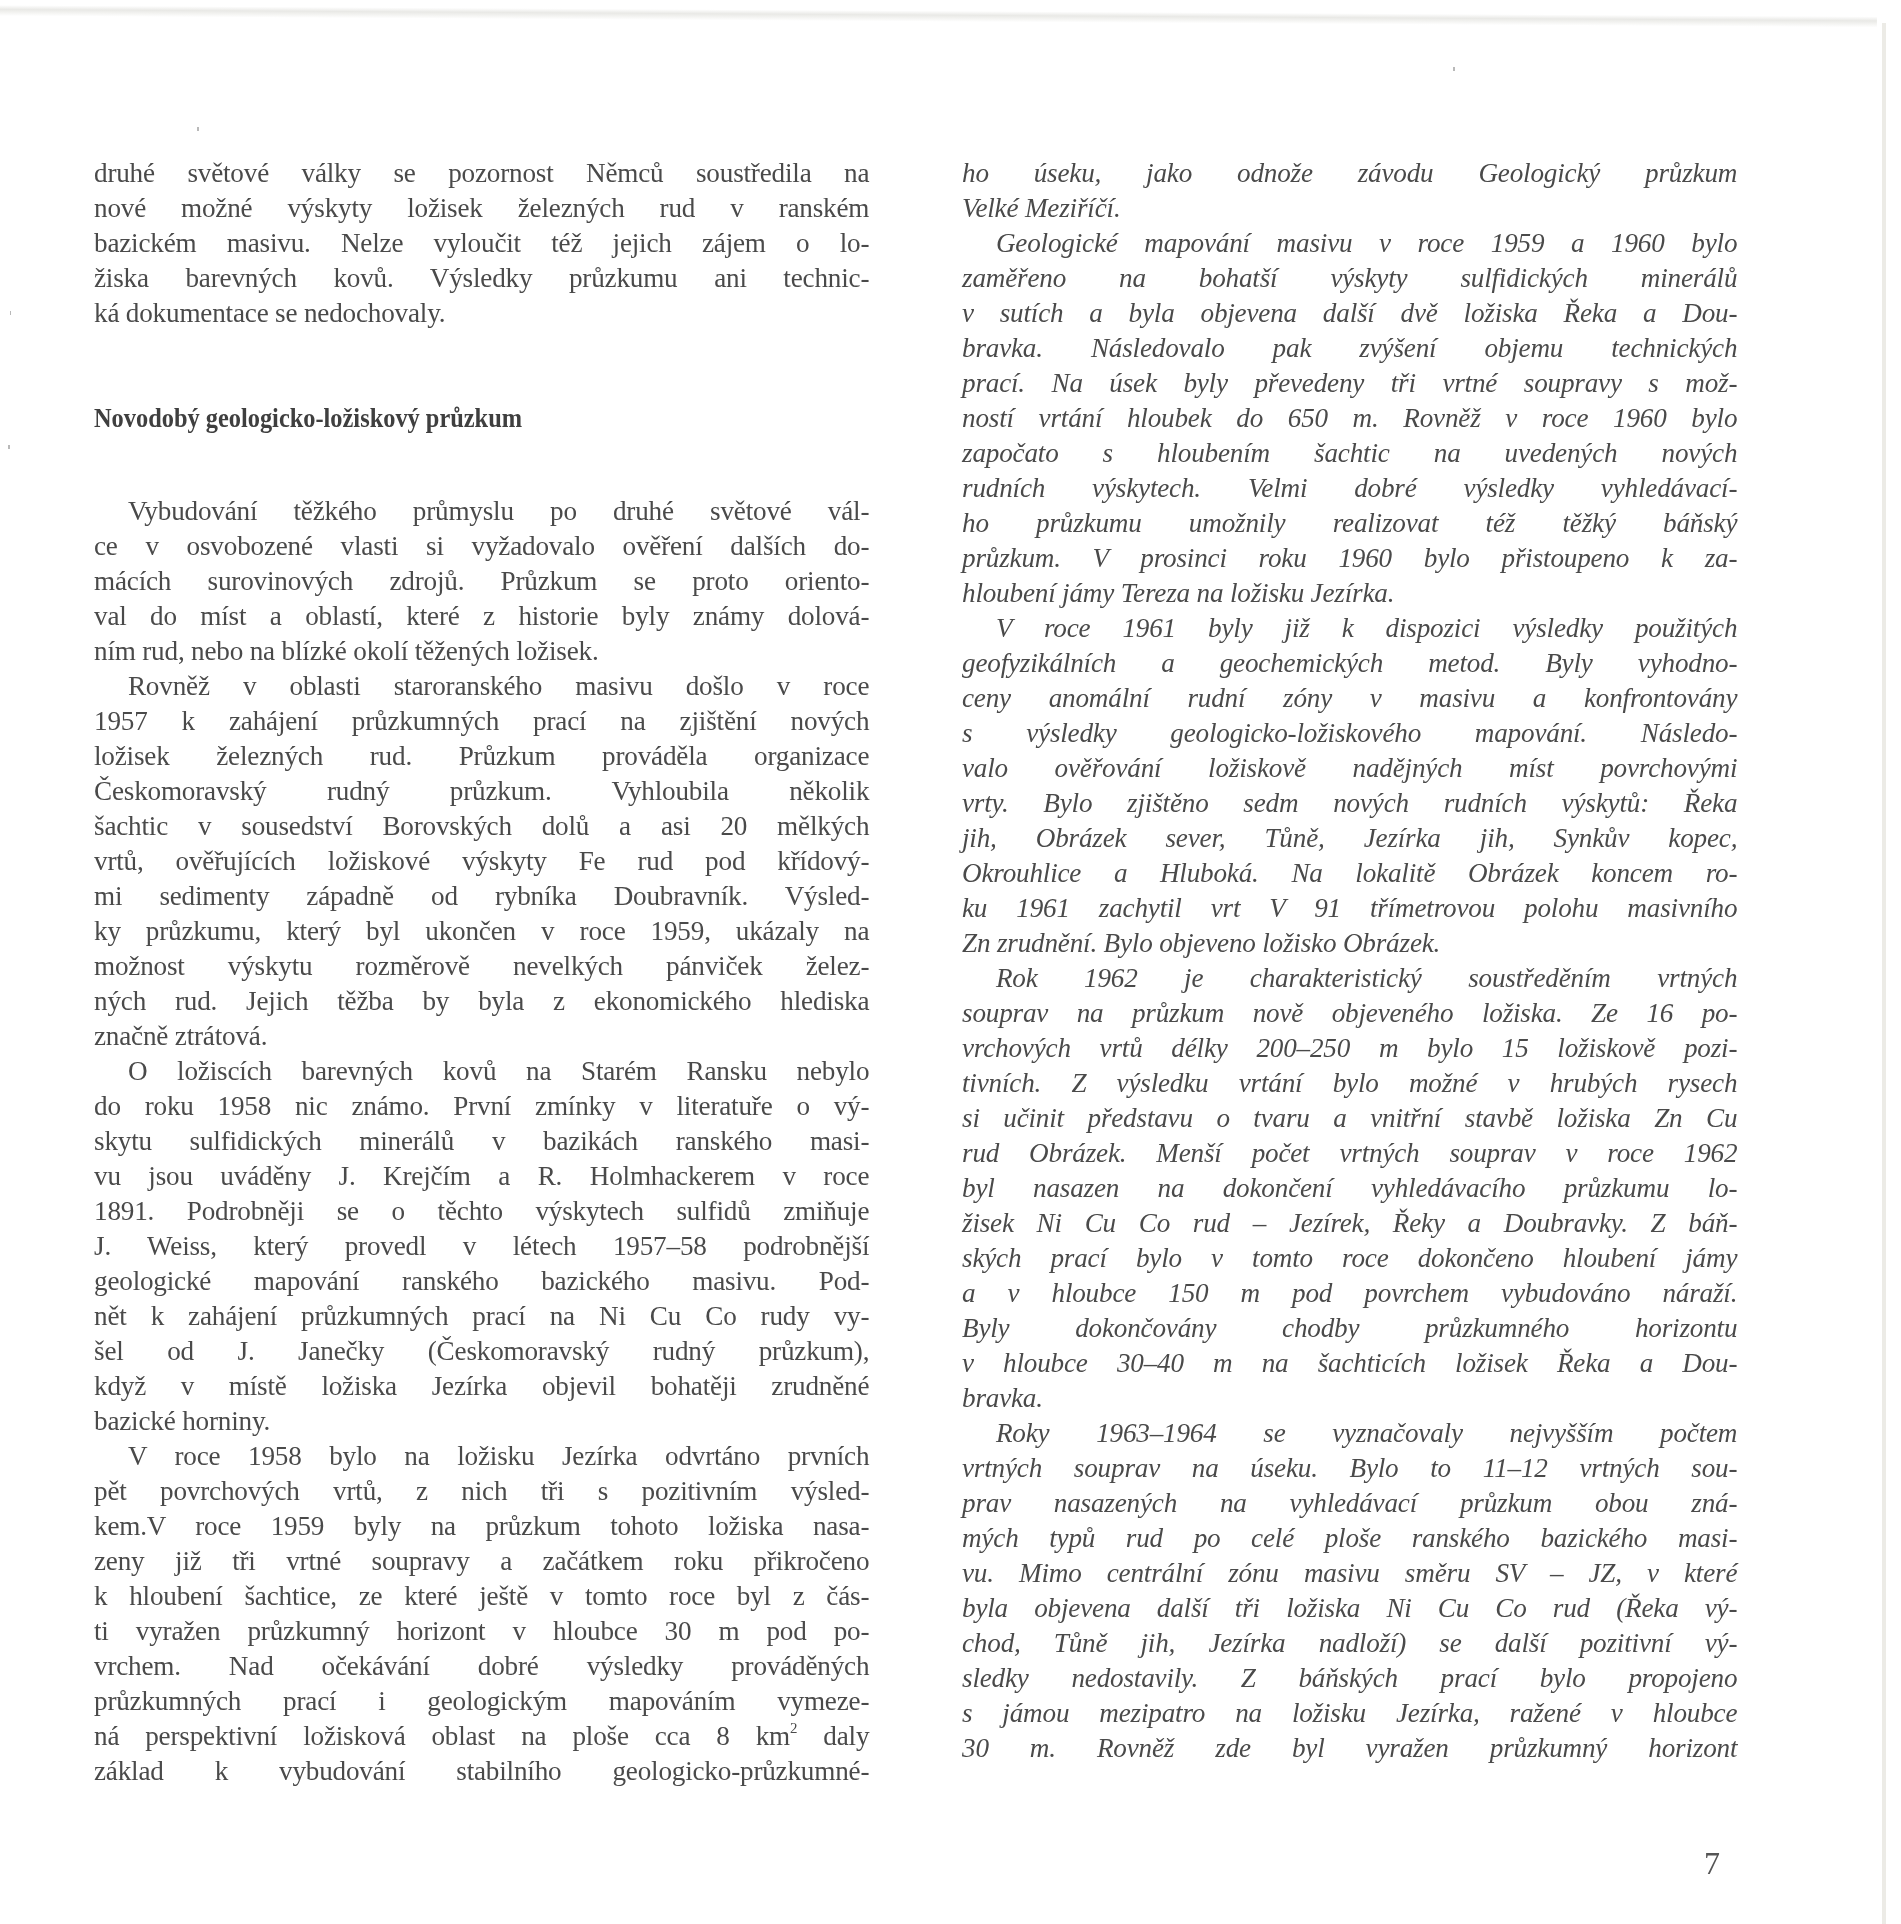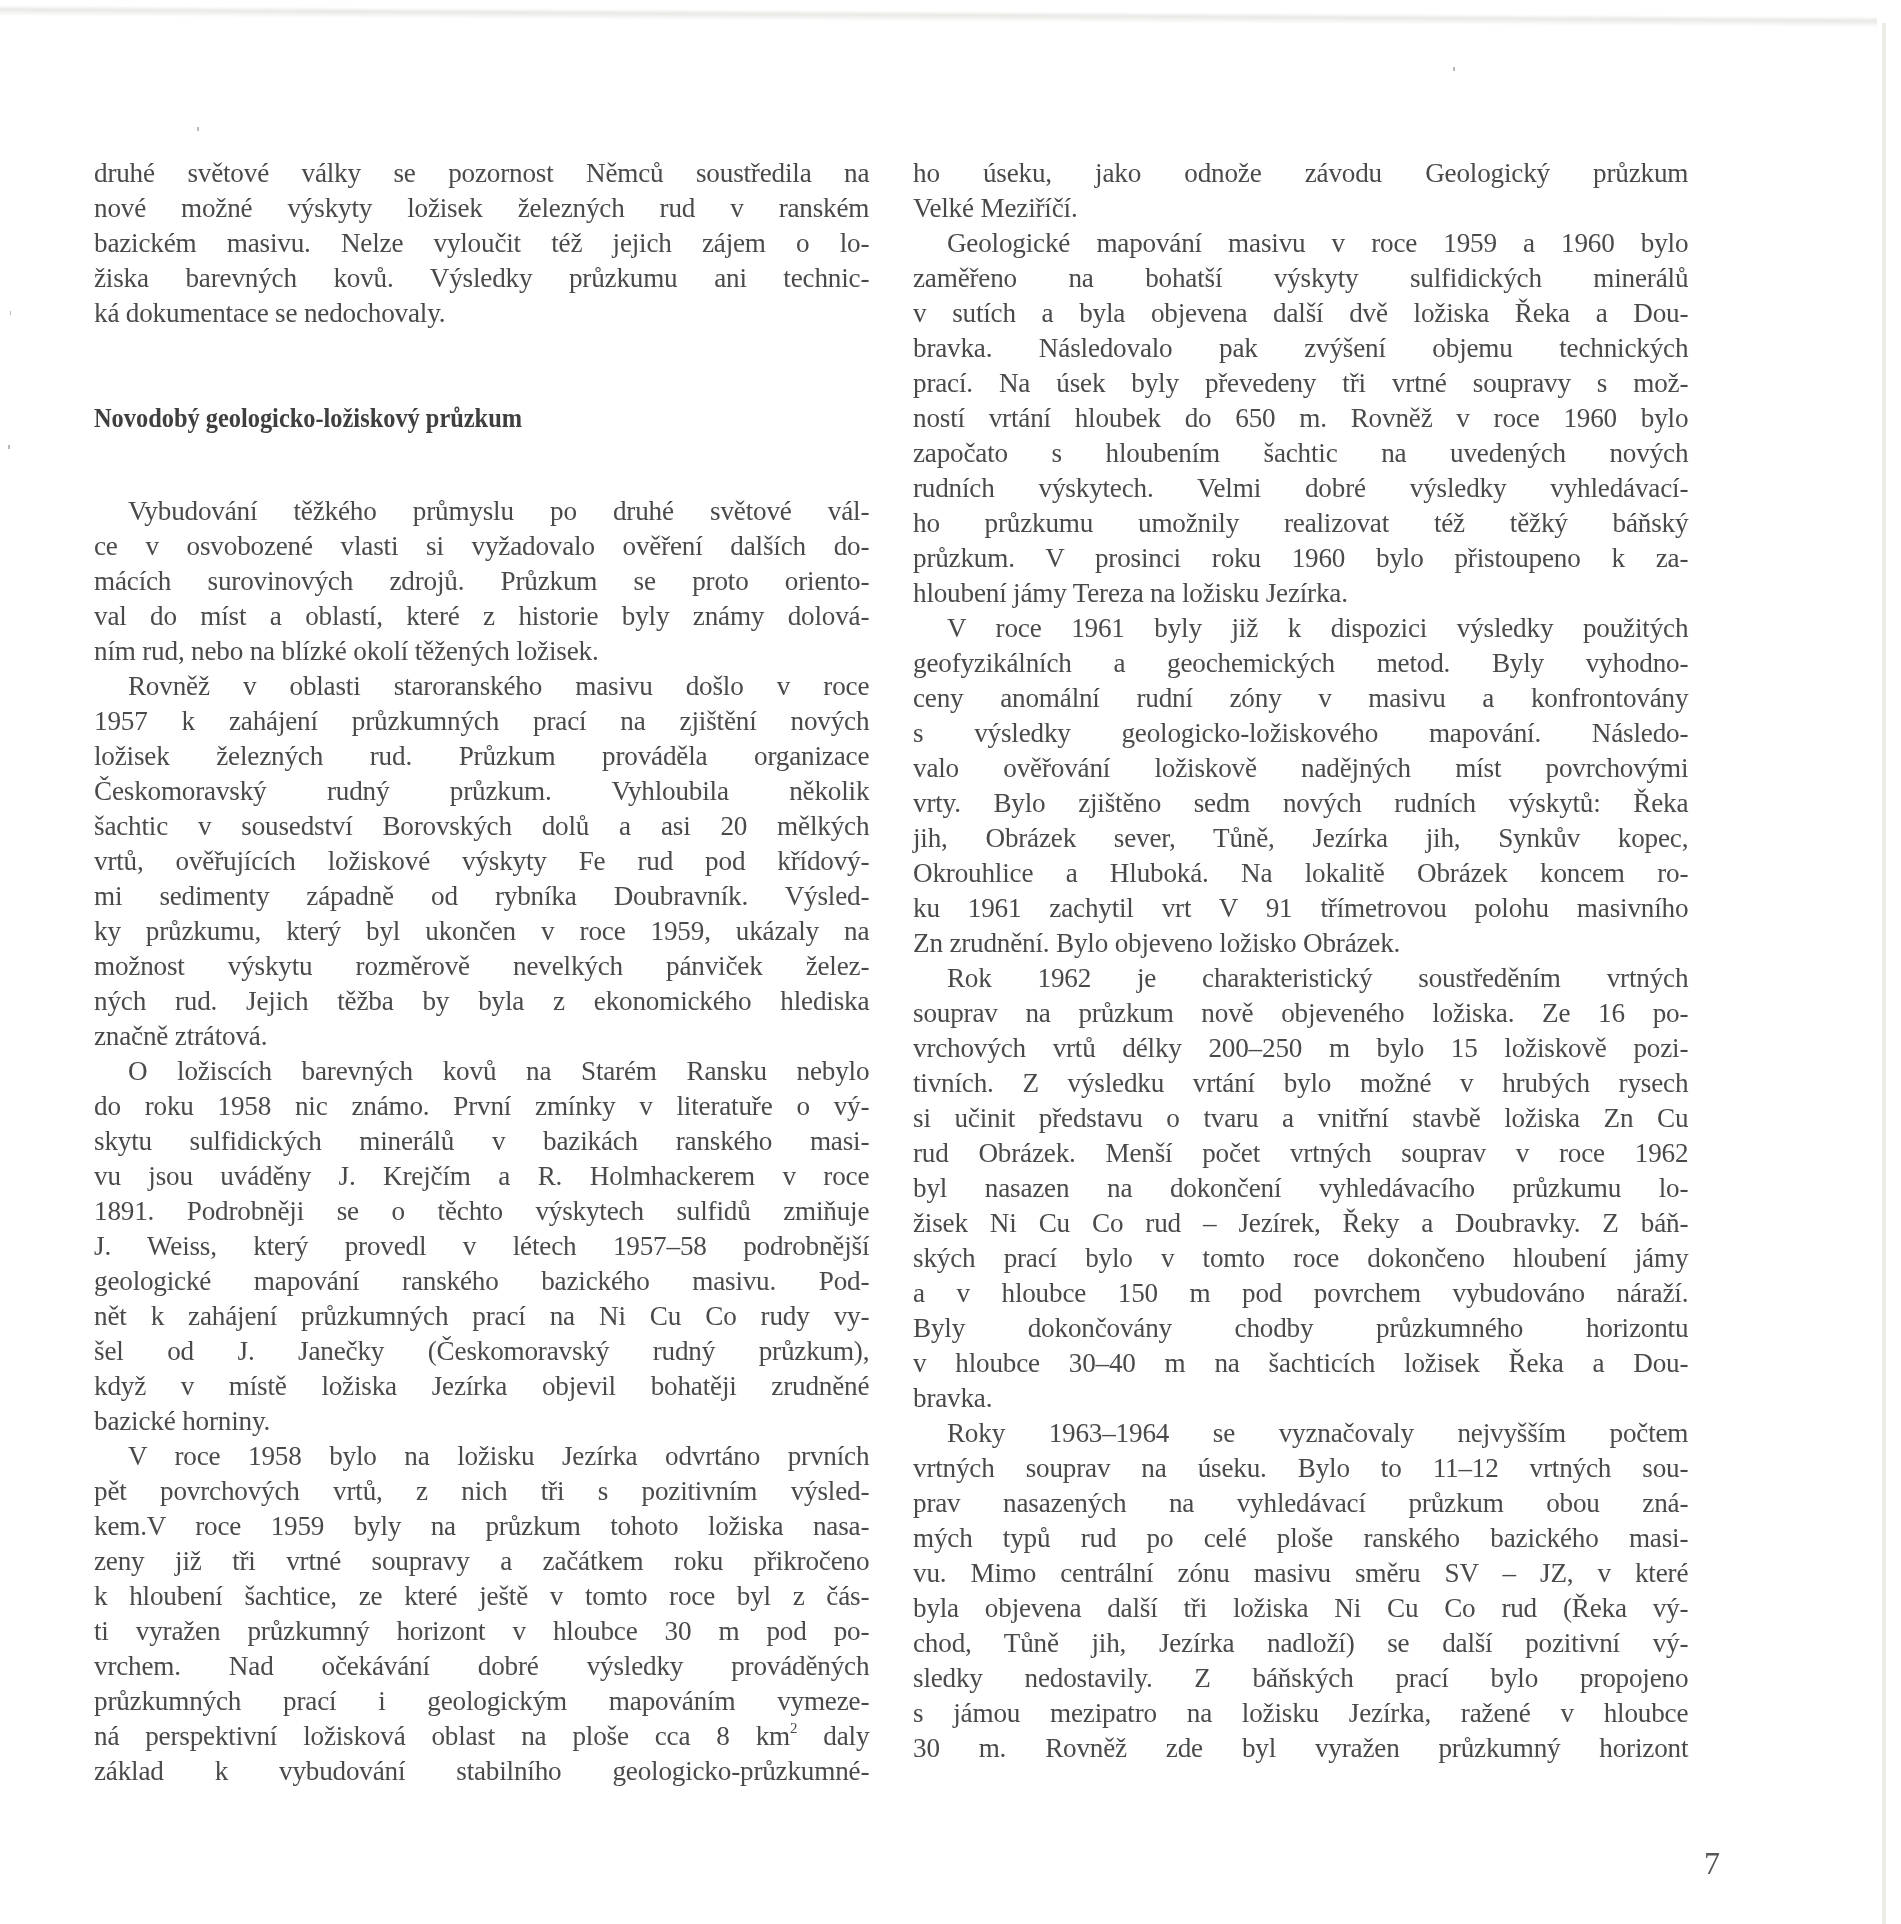--- a/index.html
+++ b/index.html
@@ -40,21 +40,21 @@
       width: 15.2px;
       height: 1903px;
       background: #ffffff;
     }
     .column {
       position: absolute;
       top: 155px;
       width: 776px;
     }
     .col-left { left: 94px; }
-    .col-right { left: 913px; }
+    .col-right { left: 962px; font-style: italic; }
     .line {
       display: block;
       font-size: 28px;
       line-height: 35px;
       height: 35px;
       white-space: nowrap;
       text-align: justify;
       text-align-last: justify;
       letter-spacing: -0.2px;
       transform: scaleX(0.97);

